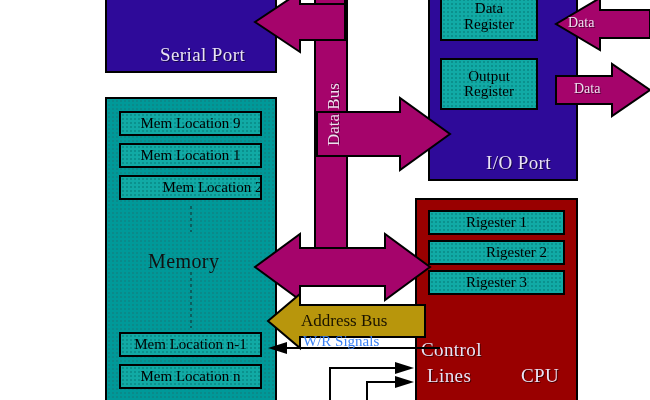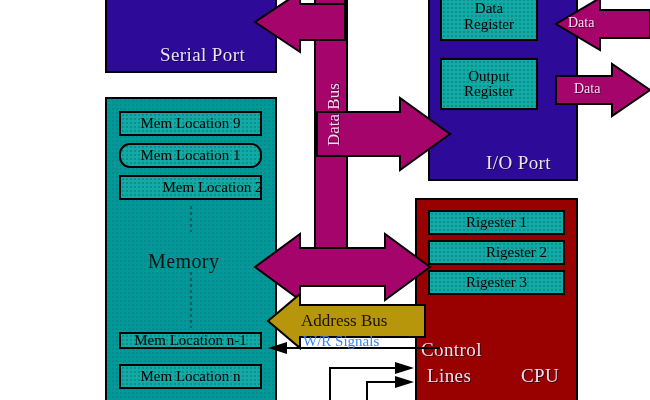--- a/index.html
+++ b/index.html
@@ -128,37 +128,37 @@
   </div>
 
   <div class="block-caption" style="left:486px; top:152px;">I/O Port</div>
 
   <div class="block memory" style="left:105px; top:97px; width:172px; height:305px;">
   </div>
 
   <div class="cell" style="left:119px; top:111px; width:143px; height:25px;">
     <span>Mem Location 9</span>
   </div>
-  <div class="cell" style="left:119px; top:143px; width:143px; height:25px;border-radius:11px;">
+  <div class="cell" style="left:119px; top:143px; width:143px; height:25px;">
     <span>Mem Location 1</span>
   </div>
   <div class="cell" style="left:119px; top:175px; width:143px; height:25px;padding-left:44px;">
     <span>Mem Location 2</span>
   </div>
 
   <div style="position:absolute; left:190px; top:206px; width:2px; height:26px;
               background-image:linear-gradient(#0a5f5f 50%, transparent 0);
               background-size:2px 6px;"></div>
   <div style="position:absolute; left:190px; top:272px; width:2px; height:56px;
               background-image:linear-gradient(#0a5f5f 50%, transparent 0);
               background-size:2px 6px;"></div>
 
   <div class="block-caption dark" style="left:148px; top:250px; font-size:20px;">Memory</div>
 
-  <div class="cell" style="left:119px; top:332px; width:143px; height:17px;">
+  <div class="cell" style="left:119px; top:332px; width:143px; height:25px;">
     <span>Mem Location n-1</span>
   </div>
   <div class="cell" style="left:119px; top:364px; width:143px; height:25px;">
     <span>Mem Location n</span>
   </div>
 
   <div class="block cpu" style="left:415px; top:198px; width:163px; height:204px;">
   </div>
 
   <div class="cell" style="left:428px; top:210px; width:137px; height:25px;">

